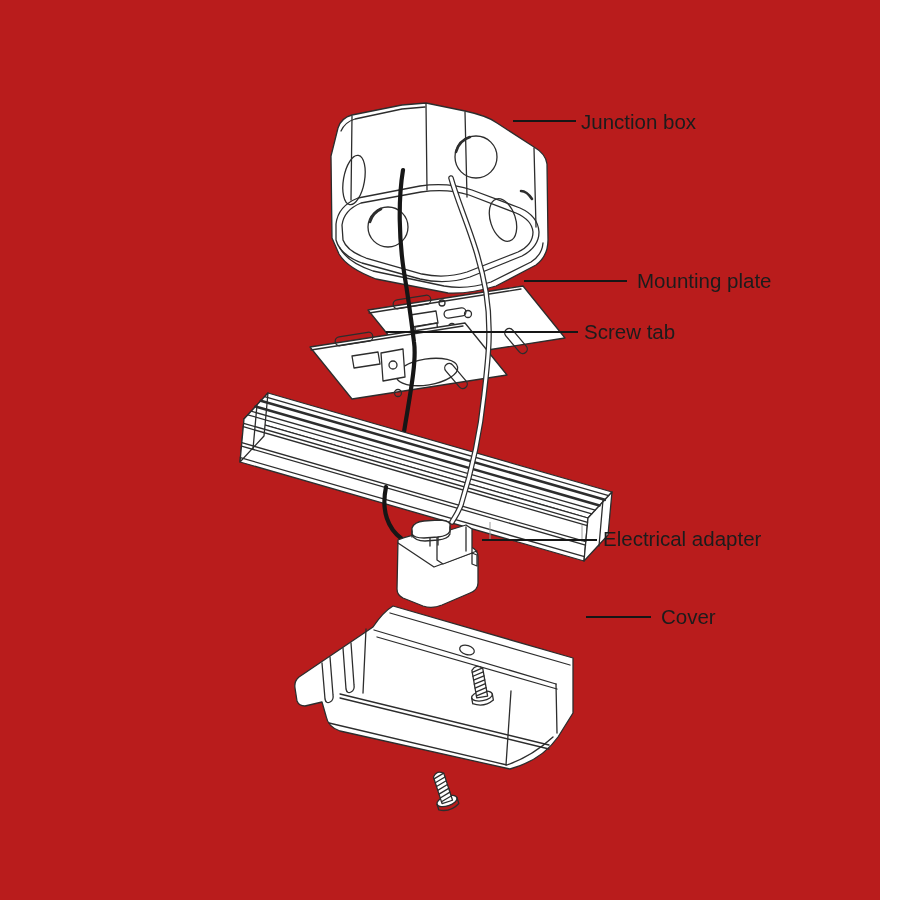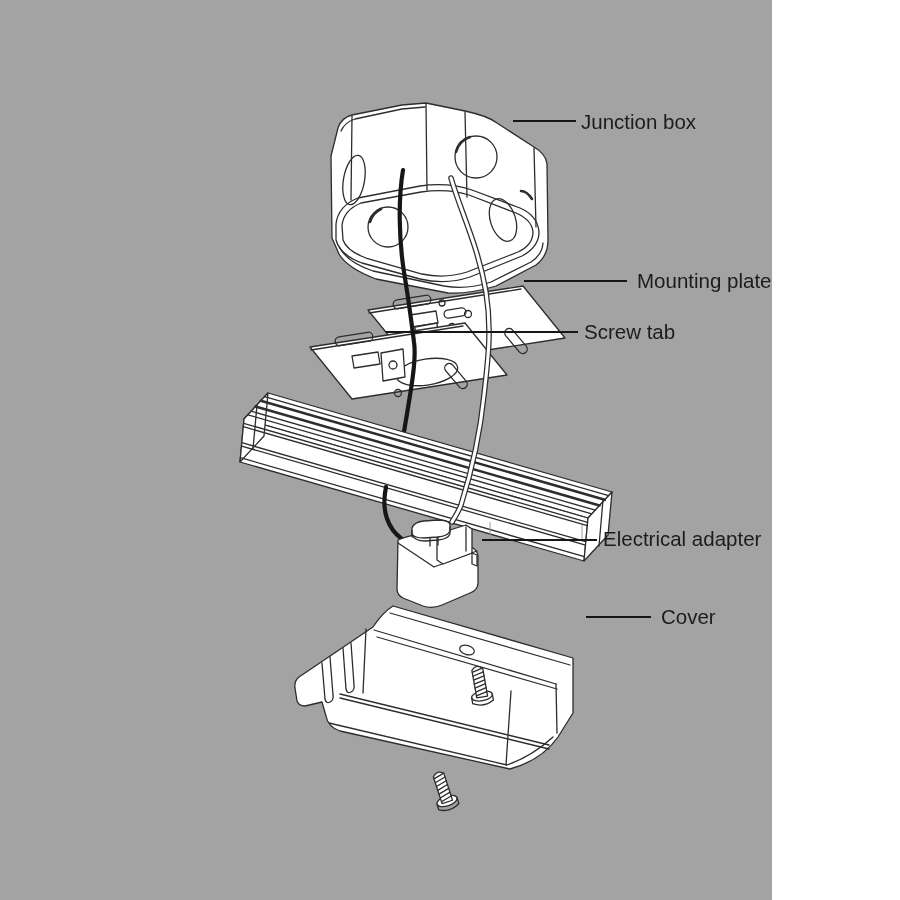--- a/index.html
+++ b/index.html
@@ -1,16 +1,16 @@
 <!DOCTYPE html>
 <html><head>
 <meta charset="utf-8">
 <style>
   html,body{margin:0;padding:0;background:#ffffff;}
-  .page{position:relative;width:772px;height:900px;background:#a3a3a3;overflow:hidden;
+  .page{position:relative;width:880px;height:900px;background:#b91c1c;overflow:hidden;
         font-family:"Liberation Sans", sans-serif;}
   svg{display:block;}
   svg text{font-family:"Liberation Sans", sans-serif;font-size:20.5px;fill:#1c1c1c;}
   .ln{stroke:#2d2d2d;stroke-width:1.3;fill:none;stroke-linejoin:round;stroke-linecap:round;}
   .fw{stroke:#2d2d2d;stroke-width:1.3;fill:#ffffff;stroke-linejoin:round;stroke-linecap:round;}
   .bold{stroke:#2d2d2d;stroke-width:2.6;fill:none;stroke-linecap:round;}
   .leader{stroke:#161616;stroke-width:2.2;}
   .faint{stroke:#9a9a9a;stroke-width:1;}
 </style>
 </head>

